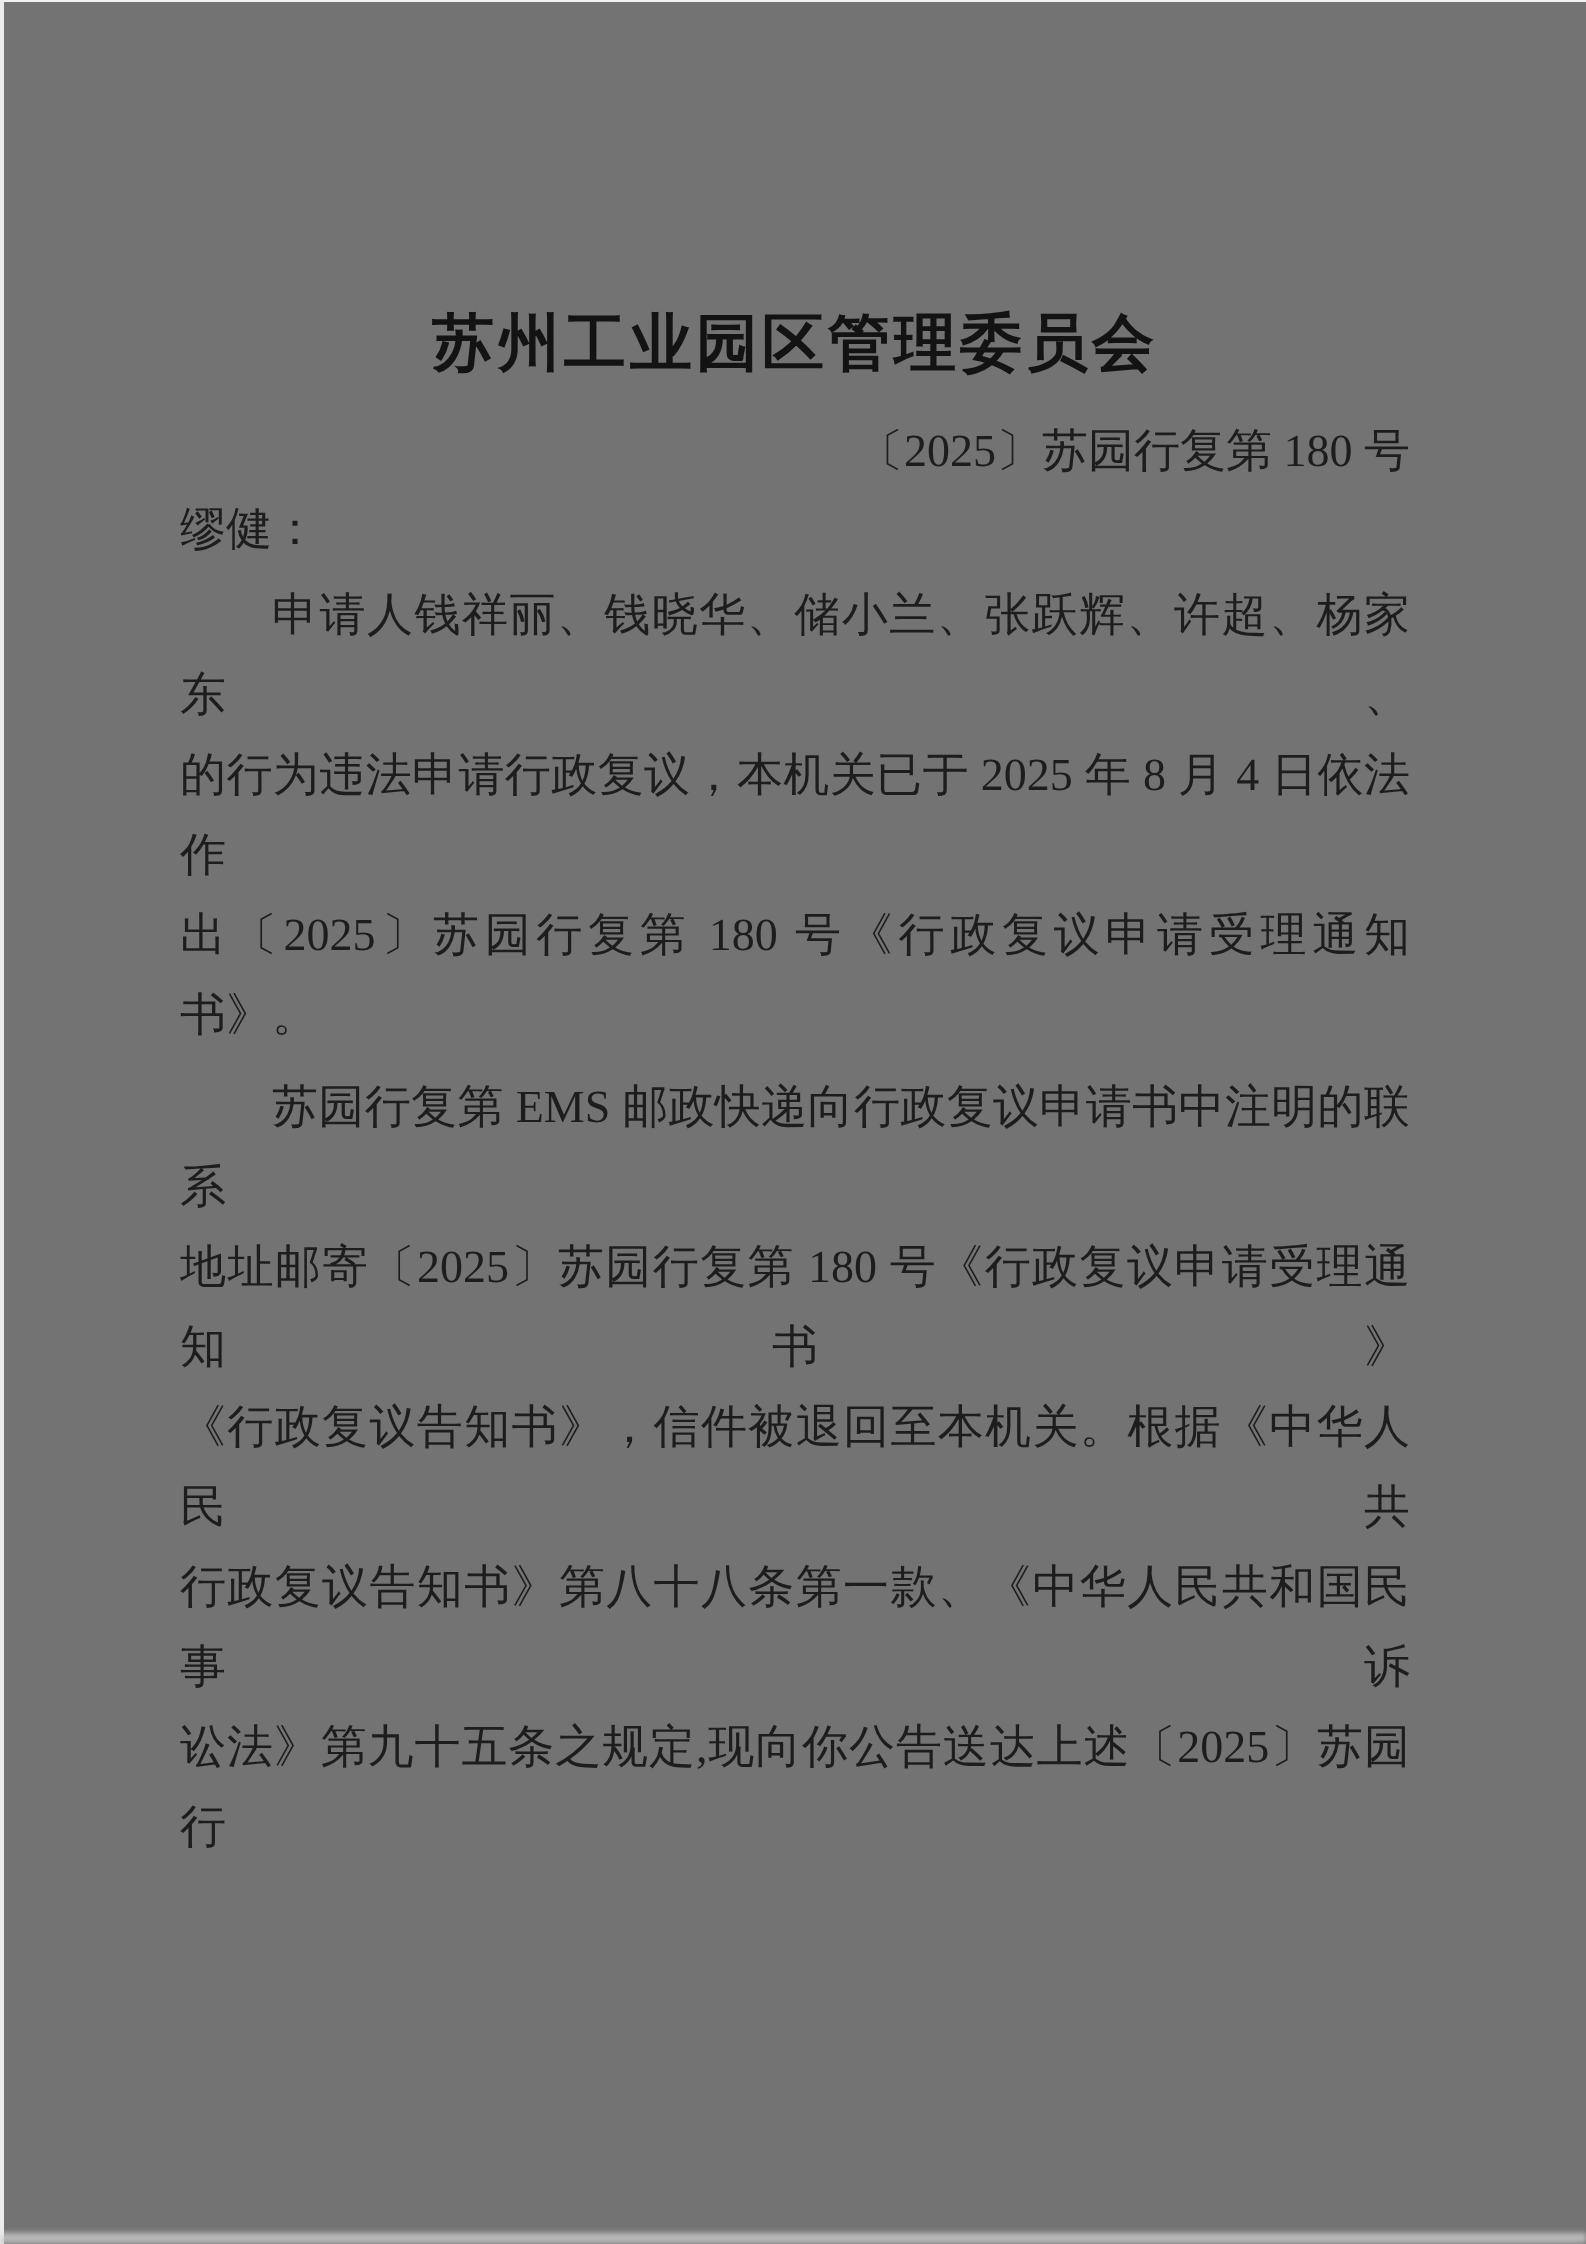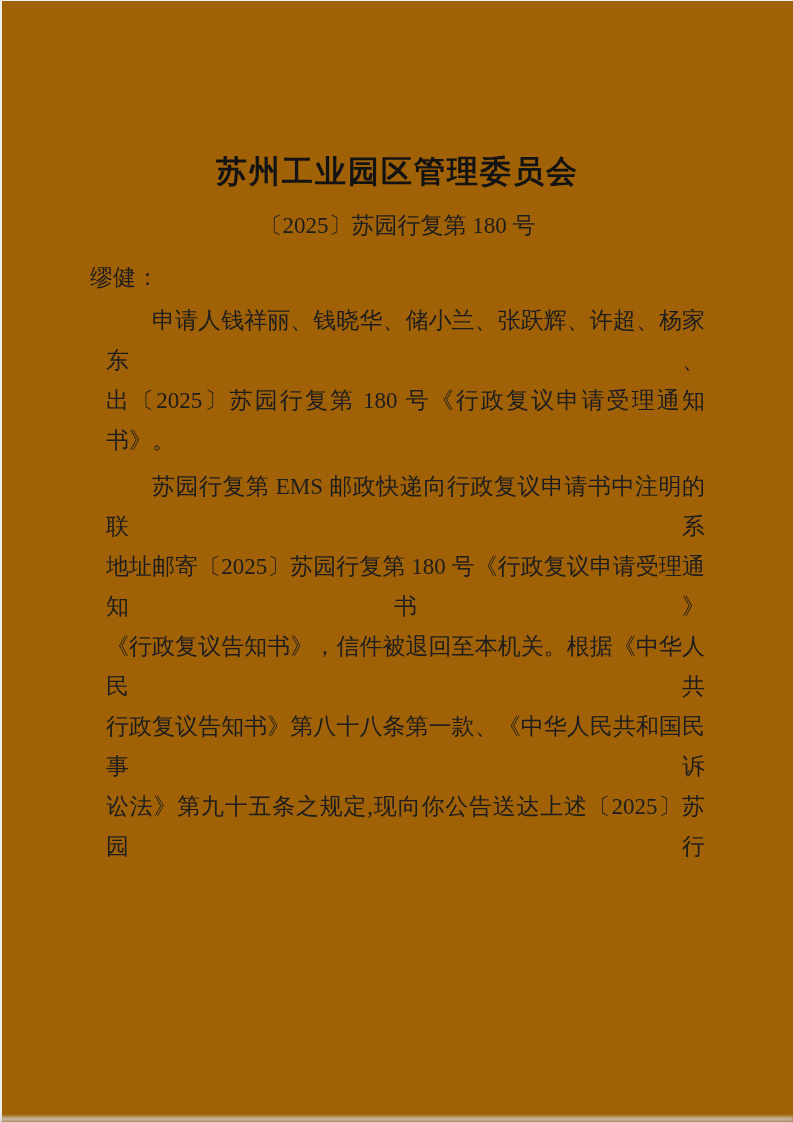--- a/index.html
+++ b/index.html
@@ -1,53 +1,52 @@
 <!DOCTYPE html>
 <html><head>
 <meta charset="utf-8">
 <style>
   html,body{margin:0;padding:0;background:#ffffff;}
   .page{
     position:relative;
     width:793px;height:1122px;
-    background:#a16207;
+    background:#737373;
     box-sizing:border-box;
     padding:150px 88px 0 90px;
     overflow:hidden;
     font-family:"Liberation Serif","DejaVu Serif",serif;
     color:#1d1d1d;
   }
   .title{
     text-align:center;
     font-weight:bold;
     font-size:31px;
     line-height:44px;
     color:#131313;
     letter-spacing:2px;
   }
   .doc-number{
     margin-top:16px;
-    text-align:center;
+    text-align:right;
     font-size:23px;
     line-height:32px;
   }
   .salutation{
-    margin-top:19px;
+    margin-top:6px;
     font-size:23px;
     line-height:34px;
   }
   .para{margin:6px 0 0 0;}
   .para .line, .attachment .line{
     font-size:23px;
     line-height:40px;
     text-align:justify;
     text-align-last:justify;
     text-justify:inter-ideograph;
     white-space:normal;
-    margin-left:16px;
   }
   .line.first{text-indent:2em;}
   .line.end{text-align-last:left;}
   
   .edge-left{
     position:absolute;left:0;top:0;bottom:0;width:2px;
     background:#ececec;
   }
   .edge-top{
     position:absolute;top:0;left:0;right:0;height:1px;
@@ -68,20 +67,21 @@
   <div class="title">
     <div>苏州工业园区管理委员会</div>
   </div>
 
   <div class="doc-number">〔2025〕苏园行复第 180 号</div>
 
   <div class="salutation">缪健：</div>
 
   <div class="para">
     <div class="line first">申请人钱祥丽、钱晓华、储小兰、张跃辉、许超、杨家东、</div>
+    <div class="line">的行为违法申请行政复议，本机关已于 2025 年 8 月 4 日依法作</div>
     <div class="line end">出〔2025〕苏园行复第 180 号《行政复议申请受理通知书》。</div>
   </div>
 
   <div class="para">
     <div class="line first">苏园行复第 EMS 邮政快递向行政复议申请书中注明的联系</div>
     <div class="line">地址邮寄〔2025〕苏园行复第 180 号《行政复议申请受理通知书》</div>
     <div class="line">《行政复议告知书》，信件被退回至本机关。根据《中华人民共</div>
     <div class="line">行政复议告知书》第八十八条第一款、《中华人民共和国民事诉</div>
     <div class="line">讼法》第九十五条之规定,现向你公告送达上述〔2025〕苏园行</div>
 

